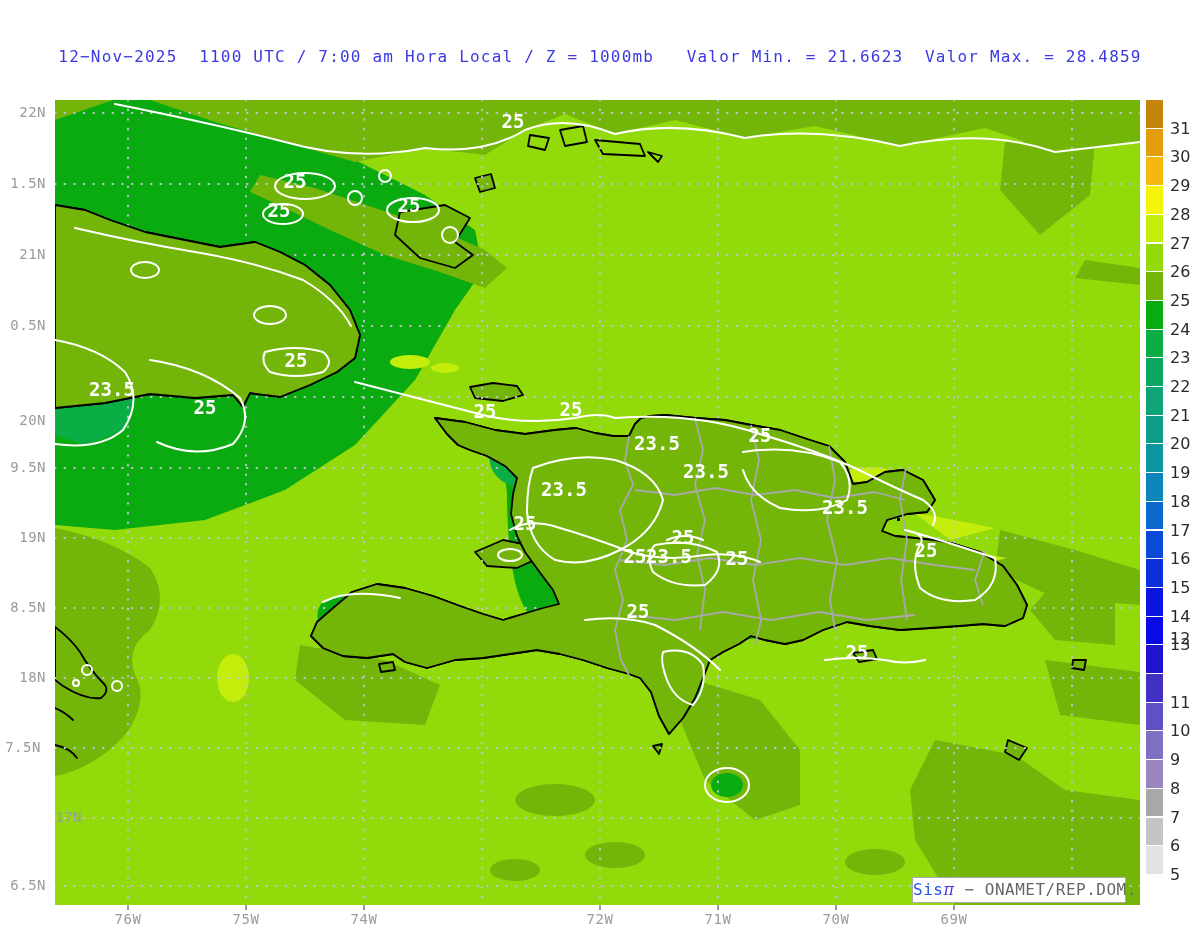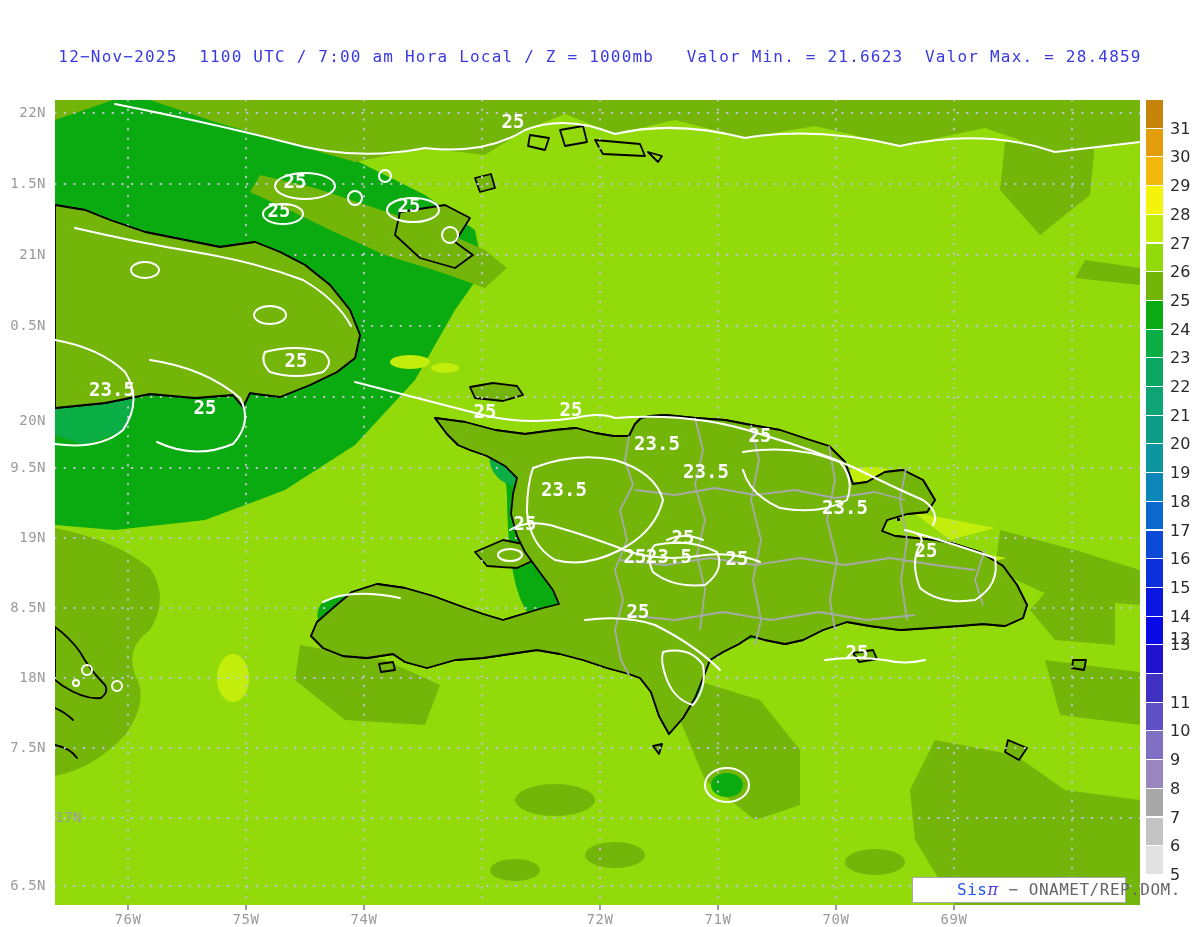--- a/index.html
+++ b/index.html
@@ -22,21 +22,21 @@
   .ylab{position:absolute;left:0;width:46px;text-align:right;
         font-size:14px;letter-spacing:0.5px;color:var(--axis-label);}
   .xlab{position:absolute;width:48px;text-align:center;
         font-size:14px;letter-spacing:0.5px;color:var(--axis-label);}
   .xlab i{display:block;width:2px;height:5px;background:var(--axis-label);margin:0 auto 1px;font-size:0;}
   .cb-block{position:absolute;left:1146px;width:17px;border-bottom:1px solid #fff;box-sizing:border-box;}
   .cb-lab{position:absolute;left:1170px;font-family:"DejaVu Sans",sans-serif;
         font-size:16px;color:var(--colorbar-label);}
   .attr{position:absolute;left:912px;top:877px;width:214px;height:26px;background:#fff;
         border:1px solid var(--attr-border);box-sizing:border-box;text-align:center;
-        font-size:16px;line-height:24px;letter-spacing:0.5px;white-space:pre;padding-left:44px;}
+        font-size:16px;line-height:24px;letter-spacing:0.5px;white-space:pre;}
   .a-sis{color:var(--attr-sis);}
   .a-pi{color:var(--attr-pi);font-style:italic;font-family:"DejaVu Serif",serif;}
   .a-rest{color:var(--attr-text);}
 </style>
 </head>
 <body>
 
 <div class="page">
 
   <div class="sub1">12−Nov−2025  1100 UTC / 7:00 am Hora Local / Z = 1000mb   Valor Min. = 21.6623  Valor Max. = 28.4859</div>
@@ -221,21 +221,21 @@
   <div id="ylabels">
       <span class="ylab" style="top: 104px;">22N</span>
       <span class="ylab" style="top: 175px;">1.5N</span>
       <span class="ylab" style="top: 246px;">21N</span>
       <span class="ylab" style="top: 317px;">0.5N</span>
       <span class="ylab" style="top: 380px; margin-top: 32px;">20N</span>
       <span class="ylab" style="top: 459px;">9.5N</span>
       <span class="ylab" style="top: 529px;">19N</span>
       <span class="ylab" style="top: 599px;">8.5N</span>
       <span class="ylab" style="top: 669px;">18N</span>
-      <span class="ylab" style="top: 739px;">7.5N</span>
+      <span class="ylab" style="top: 739px; text-align: center;">7.5N</span>
       <span class="ylab" style="top: 809px; margin-left: 36px;">17N</span>
       <span class="ylab" style="top: 877px;">6.5N</span>
     </div>
   <div id="xlabels">
       <span class="xlab" style="left: 104px; top: 905px;"><i></i>76W</span>
       <span class="xlab" style="left: 222px; top: 905px;"><i></i>75W</span>
       <span class="xlab" style="left: 340px; top: 905px;"><i></i>74W</span>
       <span class="xlab" style="left: 458px; top: 944px; margin-top: 48px;"><i></i>73W</span>
       <span class="xlab" style="left: 576px; top: 905px;"><i></i>72W</span>
       <span class="xlab" style="left: 694px; top: 905px;"><i></i>71W</span>

